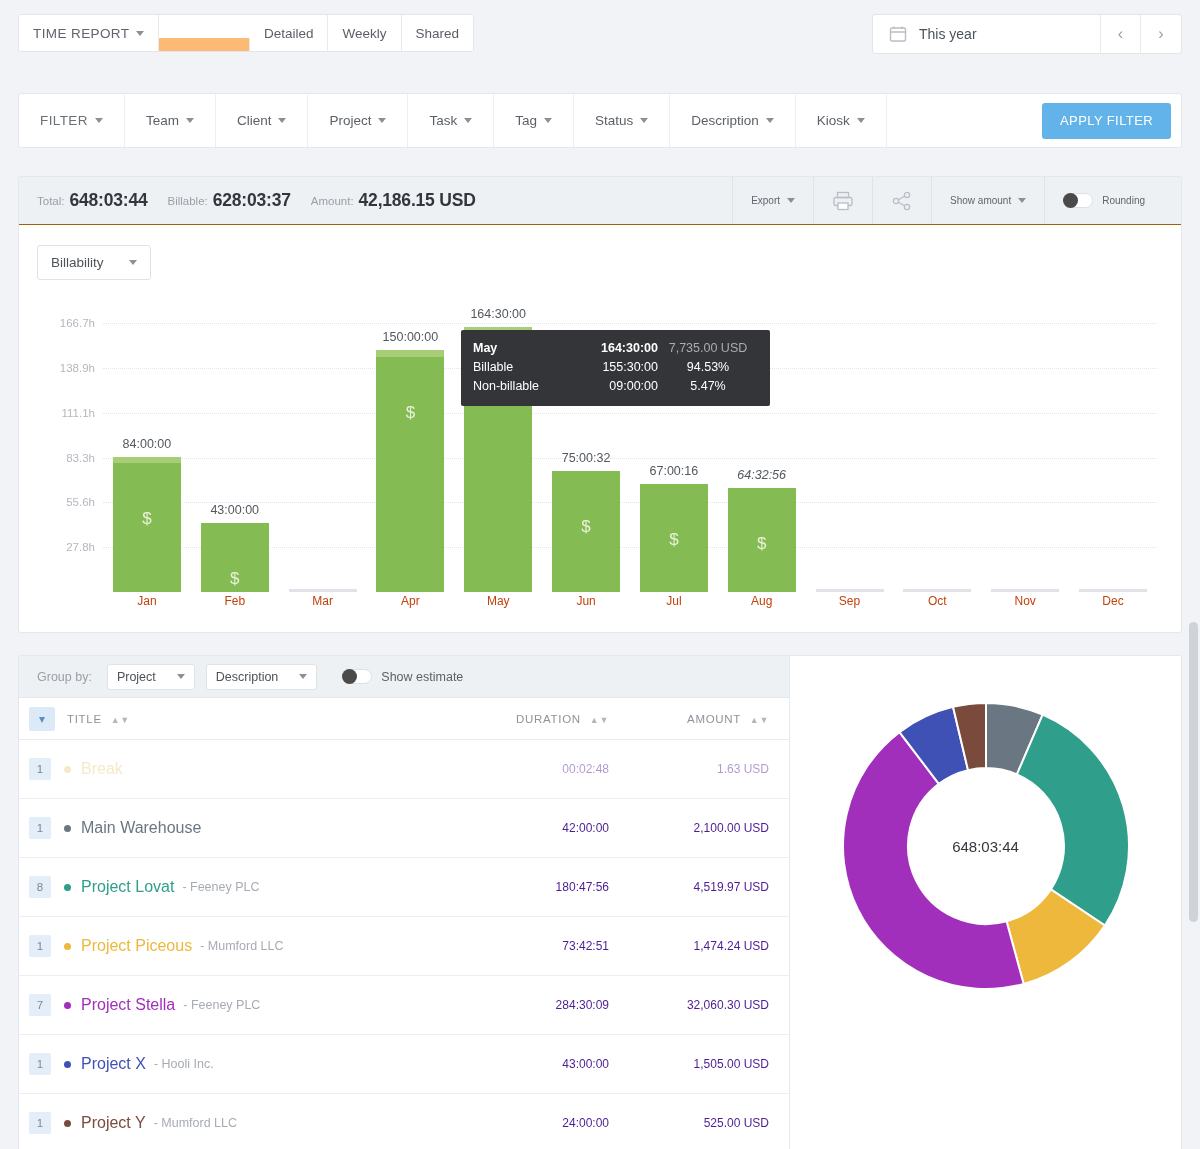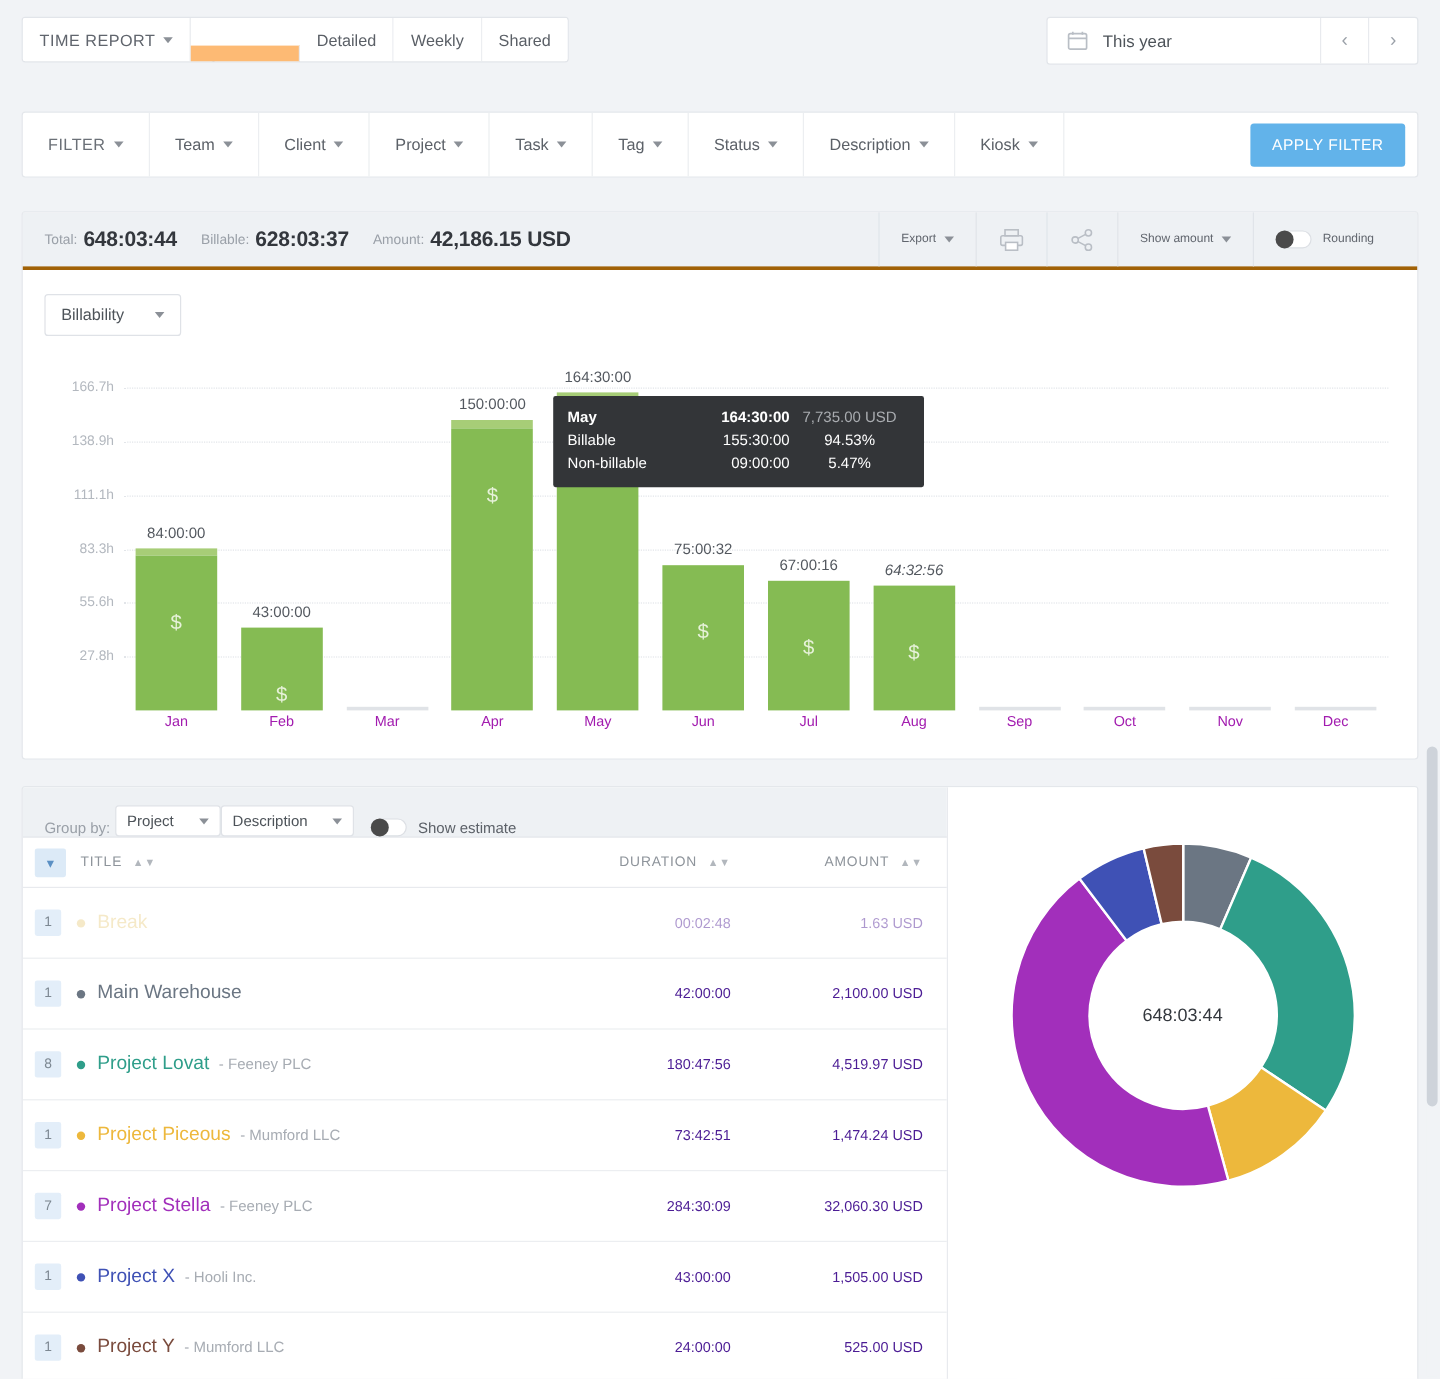--- a/index.html
+++ b/index.html
@@ -37,21 +37,21 @@
   .fitem { display: flex; align-items: center; padding: 0 21px; font-size: 13.5px; color: #5c6168;
            border-right: 1px solid #eceef1; cursor: pointer; white-space: nowrap; }
   .fitem.first { letter-spacing: .4px; color: #6b7077; }
   .fspacer { flex: 1; }
   .applybtn { align-self: center; margin-right: 10px; background: #62b3ea; color: #fff; border: none;
               padding: 0 18px; height: 36px; border-radius: 3px; font-size: 13px; letter-spacing: .4px;
               cursor: pointer; font-family: inherit; }
 
   
   .summary { margin-top: 28px; }
-  .sumhead { height: 48px; background: #eef1f4; border-bottom: 3px solid #a16207;
+  .sumhead { height: 48px; background: #eef1f4; border-bottom: 1px solid #a16207;
              display: flex; align-items: center; padding: 0 18px; }
   .sumlabel { font-size: 11.5px; color: #9aa0a8; margin-right: 5px; }
   .sumval { font-size: 17.5px; font-weight: bold; color: #33373d; margin-right: 20px; letter-spacing: -.2px; }
   .sumtools { margin-left: auto; display: flex; align-items: center; height: 100%; }
   .stool { display: flex; align-items: center; justify-content: center; padding: 0 18px; height: 100%;
            border-left: 1px solid #e0e4e9; font-size: 10px; color: #60656d; cursor: pointer; }
   .toggle { width: 30px; height: 15px; border-radius: 8px; background: #fff; border: 1px solid #dcdfe4;
             position: relative; margin-right: 9px; flex: none; }
   .toggle .knob { position: absolute; width: 15px; height: 15px; border-radius: 50%; background: #4a4a4a; top: -1px; left: -1px; }
 
@@ -66,36 +66,36 @@
   .bars { position: absolute; left: 66px; right: 6px; top: 0; bottom: 0; display: flex; }
   .bcol { flex: 1; position: relative; display: flex; flex-direction: column; justify-content: flex-end; align-items: center; }
   .bwrap { width: 68px; position: relative; }
   .bseg-b { background: #85bb53; width: 100%; position: relative; }
   .bseg-n { background: #a7cd77; width: 100%; }
   .bzero { height: 3px; width: 68px; background: #e0e3e7; }
   .blabel { position: absolute; width: 140px; left: 50%; transform: translateX(-50%); text-align: center;
             font-size: 12.5px; color: #53585f; }
   .dollar { position: absolute; left: 0; right: 0; top: 46px; text-align: center; color: #e7f2da; font-size: 17px; }
   .xaxis { position: absolute; left: 66px; right: 6px; top: 292px; display: flex; }
-  .xlab { flex: 1; text-align: center; font-size: 12px; color: #a21caf; }
+  .xlab { flex: 1; text-align: center; font-size: 12px; color: #c2410c; }
 
   .tooltip { position: absolute; background: #333538; color: #fff; font-size: 12.5px;
              padding: 9px 12px 10px 12px; border-radius: 2px; z-index: 9; }
   .trow { display: flex; align-items: baseline; line-height: 19px; white-space: nowrap; }
   .tname { width: 90px; }
   .tdur  { width: 95px; text-align: right; }
   .tamt  { width: 100px; text-align: center; }
   .trow.head .tname, .trow.head .tdur { font-weight: bold; }
   .trow.head .tamt { color: #a9acb0; }
 
   
   .bottom { margin-top: 22px; display: flex; height: 510px; overflow: hidden; }
   .leftpane { width: 771px; border-right: 1px solid #e8eaee; }
   .groupbar { height: 42px; background: #eef1f4; border-bottom: 1px solid #e4e7eb;
-              display: flex; align-items: flex-end; padding: 0 18px; }
+              display: flex; align-items: center; padding: 0 18px; gap: 11px; }
   .glabel { font-size: 12.5px; color: #9aa0a8; margin-right: 4px; }
   .gsel { display: inline-flex; align-items: center; gap: 14px; background: #fff; border: 1px solid #dfe2e7;
           border-radius: 3px; padding: 5px 9px; font-size: 12.5px; color: #4d5359; cursor: pointer; }
   .gtog { display: flex; align-items: center; margin-left: 14px; font-size: 12.5px; color: #5c6168; }
 
   .thead { display: flex; align-items: center; height: 42px; border-bottom: 1px solid #e8eaee; padding-left: 10px; }
   .chev { width: 26px; height: 24px; background: #dceaf7; border-radius: 2px; display: flex; align-items: center;
           justify-content: center; color: #5b90c4; font-size: 12px; margin-right: 12px; cursor: pointer; }
   .th { font-size: 11.5px; color: #8e949b; letter-spacing: .7px; }
   .th.title { flex: 1; }

